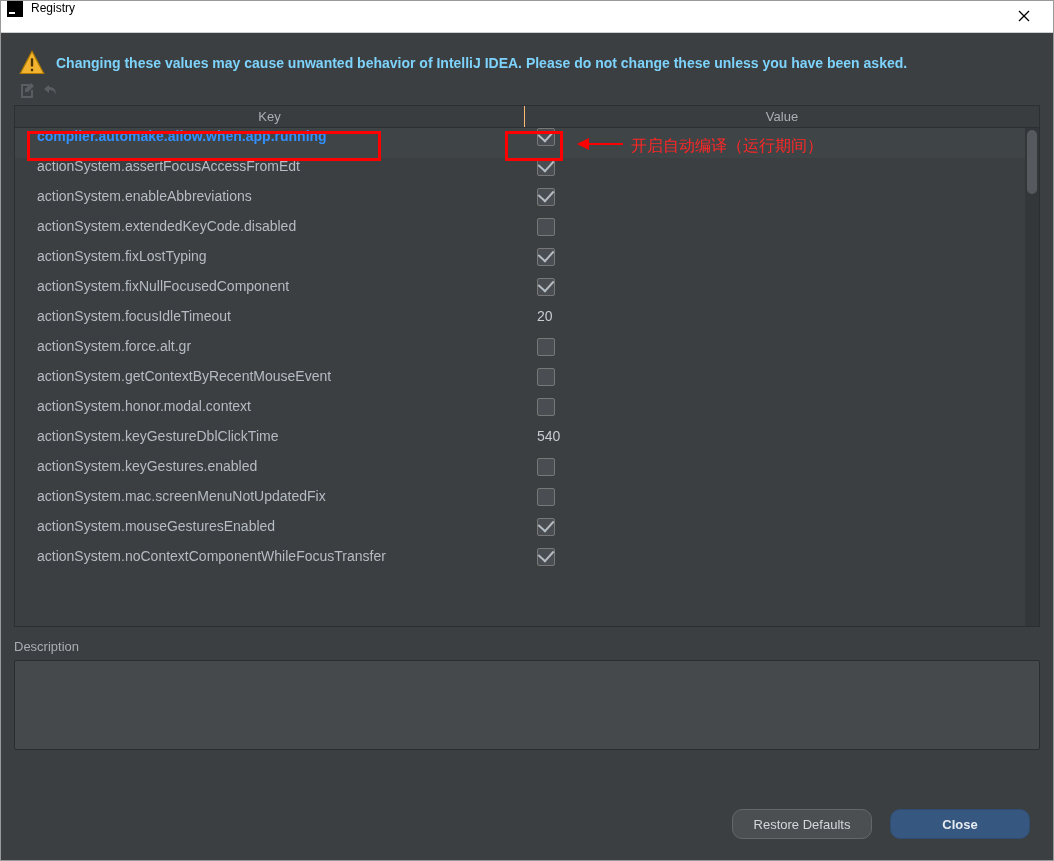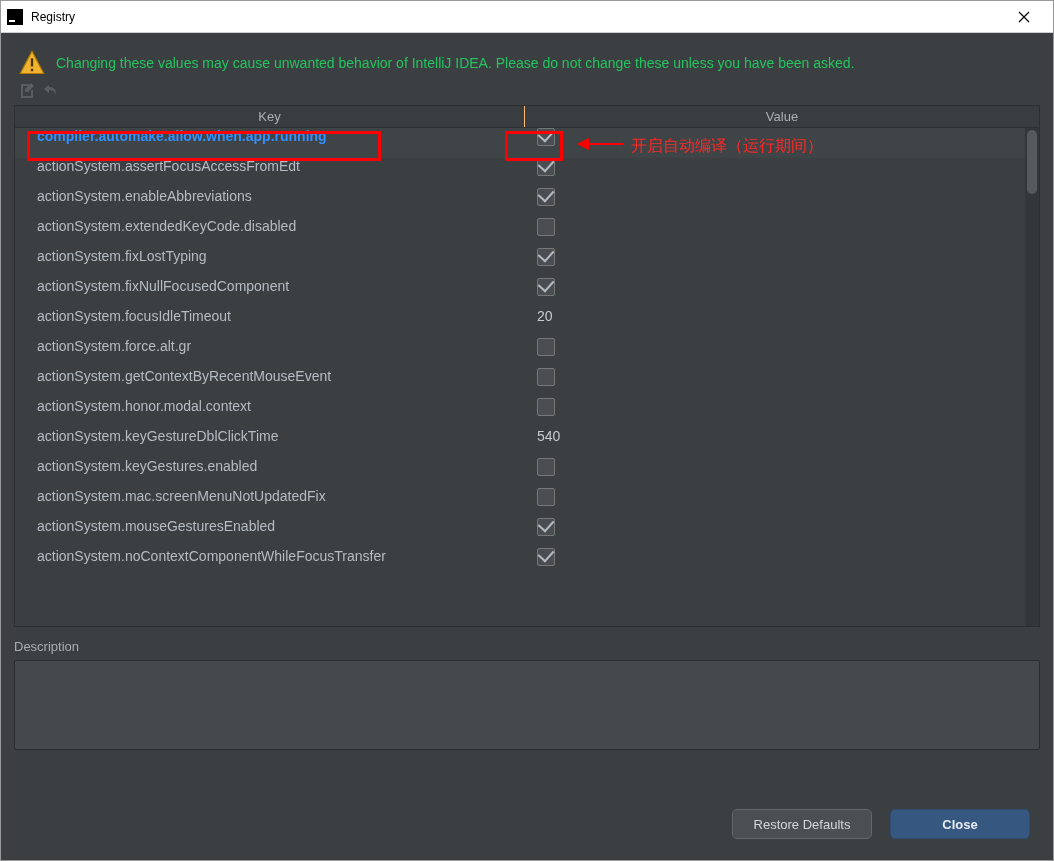--- a/index.html
+++ b/index.html
@@ -1,29 +1,29 @@
 <!DOCTYPE html>
 <html><head>
 <meta charset="utf-8">
 <style>
 html,body{margin:0;padding:0;width:1054px;height:861px;font-family:"Segoe UI",Tahoma,sans-serif;font-size:13px;color:#b5b9bf;background:#fff}
 *{box-sizing:border-box}
 .window{position:relative;width:1054px;height:861px;border:1px solid #999;background:#3c3f41}
 
-.titlebar{height:32px;background:#fff;color:#000;display:flex;align-items:center;padding:0 6px;gap:8px;border-bottom:1px solid #cfcfcf}
+.titlebar{height:32px;background:#fff;color:#000;display:flex;padding:0 6px;gap:8px;border-bottom:1px solid #cfcfcf}
 .titlebar .app-icon{width:16px;height:16px;display:flex;align-items:center;justify-content:center}
 .titlebar .title{flex:1;font-size:12px;color:#000}
 .titlebar .close-btn{width:46px;height:30px;display:flex;align-items:center;justify-content:center;cursor:pointer}
 .titlebar .close-btn svg{display:block}
 
 .body{position:absolute;left:1px;right:1px;top:32px;bottom:1px;background:#3c3f41;padding:10px 12px 14px 12px}
 
 .warn-row{display:flex;align-items:center;gap:10px;margin:6px 0 4px 4px}
 .warn-icon{width:28px;height:28px;flex:none}
-.warn-text{color:#22c55e;font-weight:400;font-size:14px;line-height:18px}
+.warn-text{color:#7dd3fc;font-weight:700;font-size:14px;line-height:18px}
 
 .edit-icons{margin:4px 0 6px 4px;display:flex;gap:6px}
 .edit-icons span{display:inline-flex;align-items:center;justify-content:center;width:18px;height:18px;color:#5a5e63}
 
 .tbl-zone{position:relative;border:1px solid #2c2f31;margin-top:2px}
 .tbl-head{display:flex;height:22px;background:#3a3d3f;color:#aab0b7;font-size:13px;border-bottom:1px solid #2c2f31}
 .col-key{width:510px;display:flex;align-items:center;justify-content:center;border-right:1px solid #fdba74}
 .col-val{flex:1;display:flex;align-items:center;justify-content:center}
 .tbl-body{height:498px;overflow:hidden;position:relative}
 .tbl-scroll{position:absolute;right:0;top:0;bottom:0;width:14px;background:#34373a}
@@ -39,21 +39,21 @@
 
 .redbox{position:absolute;border:3px solid #ff0000;pointer-events:none}
 .arrow{position:absolute;color:#ff0000;font-size:22px;pointer-events:none;display:flex;align-items:center}
 .arrow svg{display:block}
 .anno{position:absolute;color:#ff2727;font-size:16px;pointer-events:none}
 
 .desc-lbl{margin:12px 0 6px 0;color:#a9adb3;font-size:13px}
 .desc-box{height:90px;background:#46494b;border:1px solid #2a2d2f;border-radius:2px}
 
 .footer{position:absolute;right:22px;bottom:20px;display:flex;gap:18px}
-.btn{height:30px;border-radius:5px;display:flex;align-items:center;justify-content:center;font-size:13px;cursor:pointer;border:none}
+.btn{height:30px;border-radius:10px;display:flex;align-items:center;justify-content:center;font-size:13px;cursor:pointer;border:none}
 .btn-sec{width:140px;background:#4b4f52;color:#d4d8dc;border:1px solid #63676b}
 .btn-pri{width:140px;background:#365880;color:#e7ecf2;font-weight:700;border:1px solid #2f4d72}
 </style>
 </head>
 <body>
 
 <div class="window">
 
   <div class="titlebar">
     <span class="app-icon">

